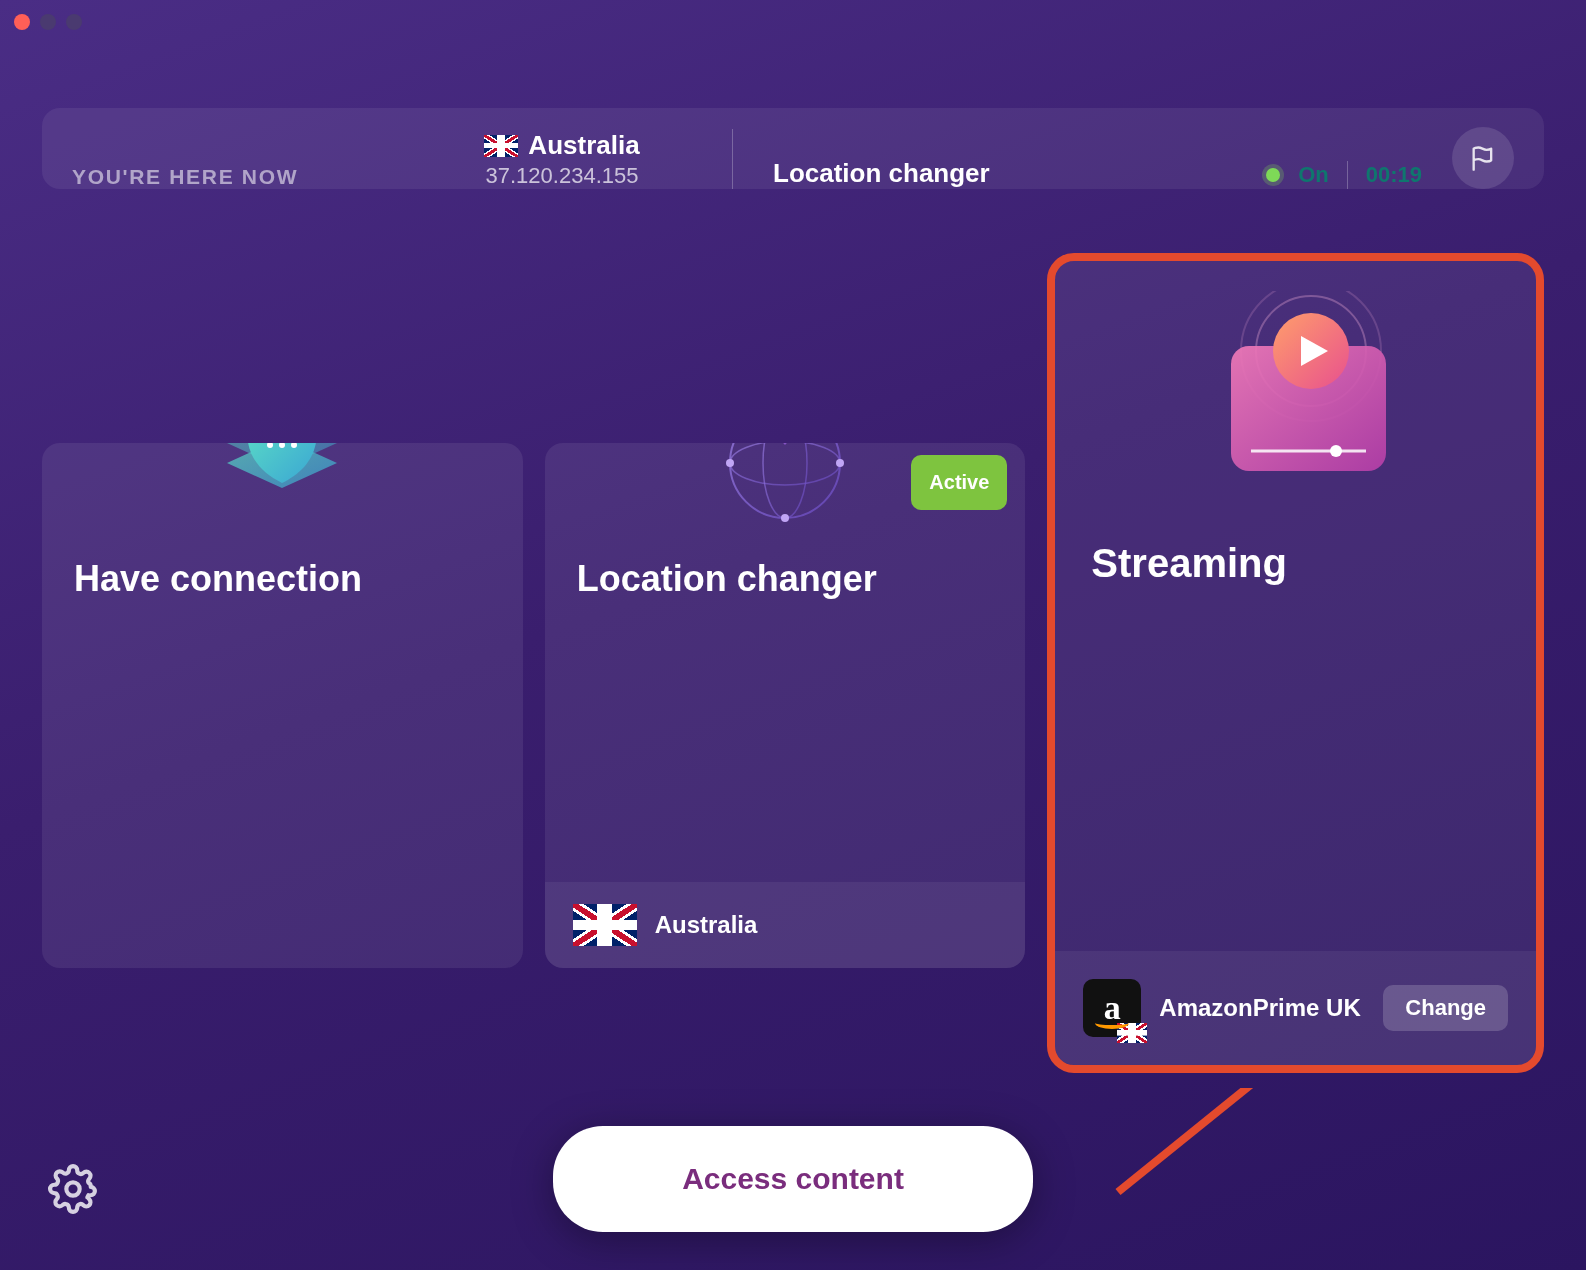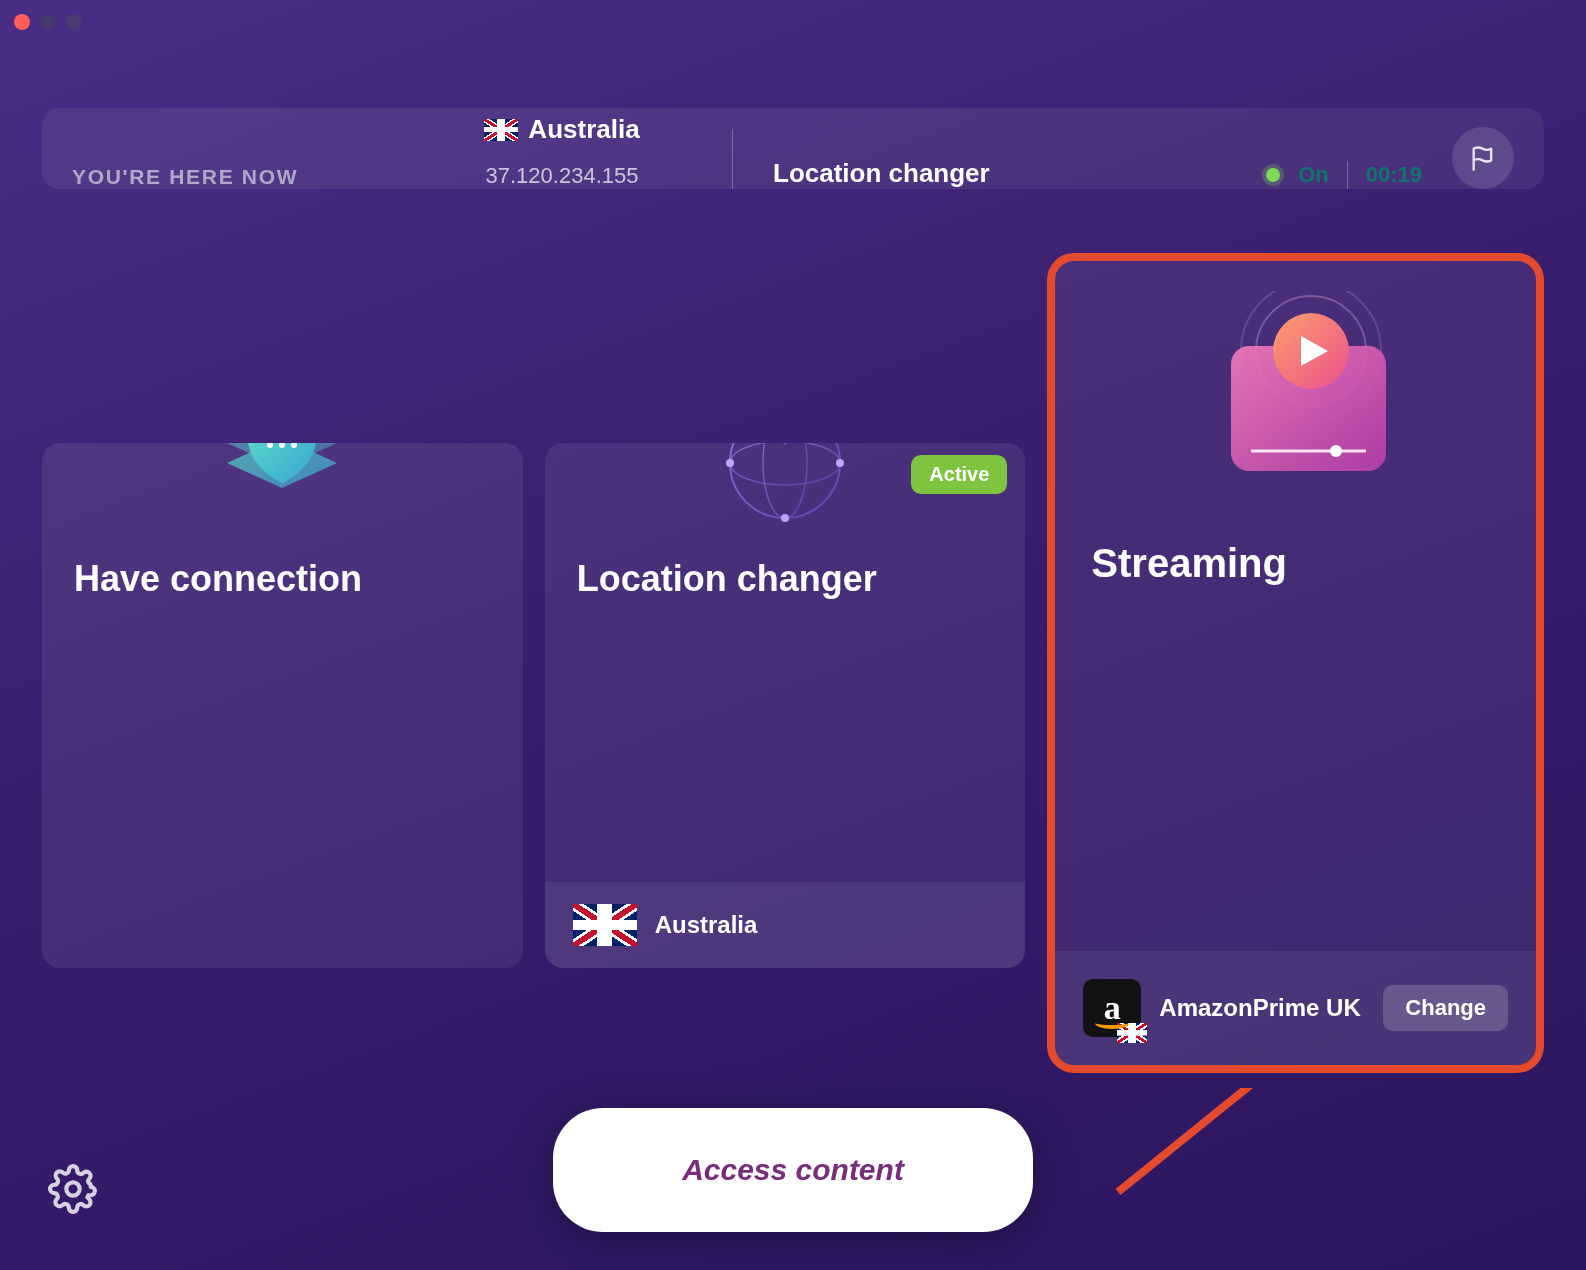--- a/index.html
+++ b/index.html
@@ -28,21 +28,21 @@
   }
   .topbar .here-label {
     color: rgba(255,255,255,0.55);
     font-size: 21px;
     font-weight: 700;
     letter-spacing: 0.08em;
     flex: 0 0 360px;
   }
   .topbar .country-block { flex: 0 0 260px; text-align: center; }
   .topbar .country-line { color: #fff; font-size: 26px; font-weight: 700; display:flex; justify-content:center; align-items:center; gap:10px;}
-  .topbar .ip-line { color: rgba(255,255,255,0.7); font-size: 22px; margin-top: 18px; }
+  .topbar .ip-line { color: rgba(255,255,255,0.7); font-size: 22px; margin-top: 2px; }
   .topbar .vdiv { width:1px; height:60px; background: rgba(255,255,255,0.25); margin: 0 40px; }
   .topbar .changer-label { color: #fff; font-size: 26px; font-weight: 700; flex: 1; }
   .topbar .status { display:flex; align-items:center; gap: 18px; color:#0f766e; font-size:22px; font-weight:600;}
   .status-dot { width:14px; height:14px; border-radius:50%; background:#7ed957; box-shadow:0 0 0 4px rgba(126,217,87,0.25);}
   .status-sep { width:1px; height:28px; background: rgba(255,255,255,0.25);}
   .flag-btn {
     width: 62px; height: 62px; border-radius: 50%;
     background: rgba(255,255,255,0.12);
     display:flex; align-items:center; justify-content:center;
     margin-left: 30px; cursor:pointer;
@@ -68,21 +68,21 @@
     top:-80px; left:50%; transform:translateX(-50%);
     width: 170px; height: 170px;
     display:flex;align-items:center;justify-content:center;
   }
   .card-body { padding: 115px 32px 0 32px; flex:1;}
   .card-title { color:#fff; font-size:36px; font-weight:700; margin-bottom:20px;}
   .card-desc { color: rgba(255,255,255,0.75); font-size:25px; line-height:1.4;}
   .active-badge {
     position:absolute; top:12px; right:18px;
     background:#7ec43f; color:#fff; font-weight:700;
-    font-size:20px; padding:8px 18px; border-radius:10px;
+    font-size:20px; padding:16px 18px; border-radius:10px;
   }
   .card-footer {
     background: rgba(255,255,255,0.06);
     padding: 22px 28px;
     display:flex; align-items:center; gap:18px;
     color:#fff; font-size:24px; font-weight:600;
   }
   .card-footer .change-btn {
     margin-left:auto;
     background: rgba(255,255,255,0.18);
@@ -111,27 +111,26 @@
     position:absolute;
     left: 1070px; top: 1088px;
     width: 320px; height: 120px;
     pointer-events:none;
   }
 
   .access-btn {
     position:absolute;
     left: 50%; transform:translateX(-50%);
     bottom: 38px;
-    width: 480px; height: 124px;
+    width: 480px; height: 106px;
     background:#fff; border-radius: 50px;
     display:flex; align-items:center; justify-content:center;
     font-size: 30px; font-weight:700; color:#7a2d7d;
     box-shadow: 0 8px 40px rgba(0,0,0,0.35);
     cursor:pointer;
-    font-style:italic;
   }
   .settings-btn {
     position:absolute;
     left: 48px; bottom: 56px;
     width:50px; height:50px;
     color: rgba(255,255,255,0.8);
     cursor:pointer;
   }
 
   .flag-au {

